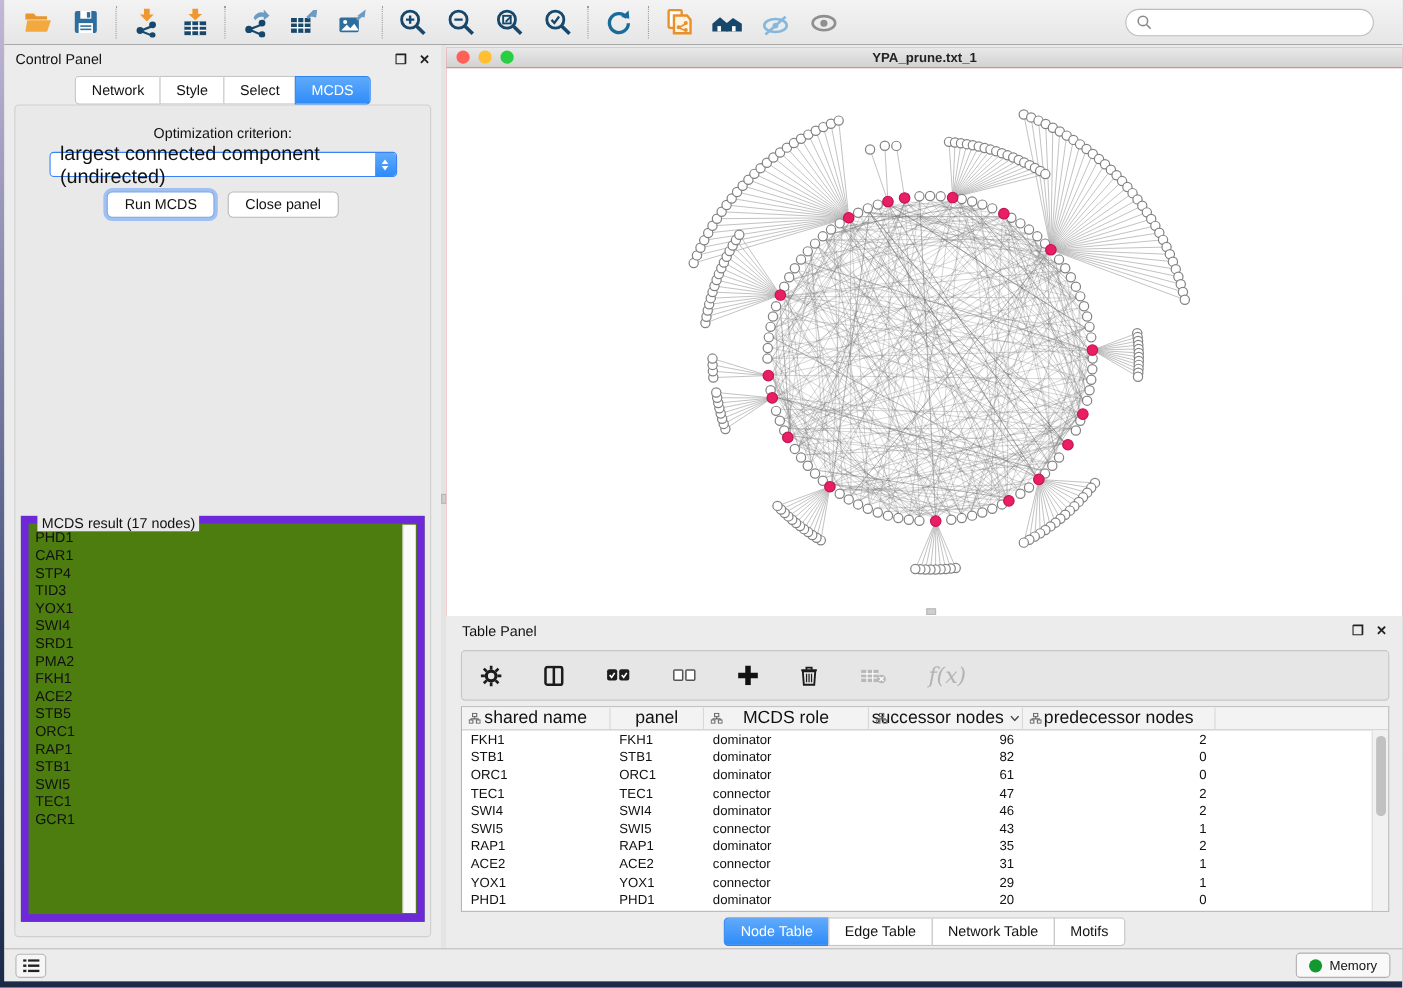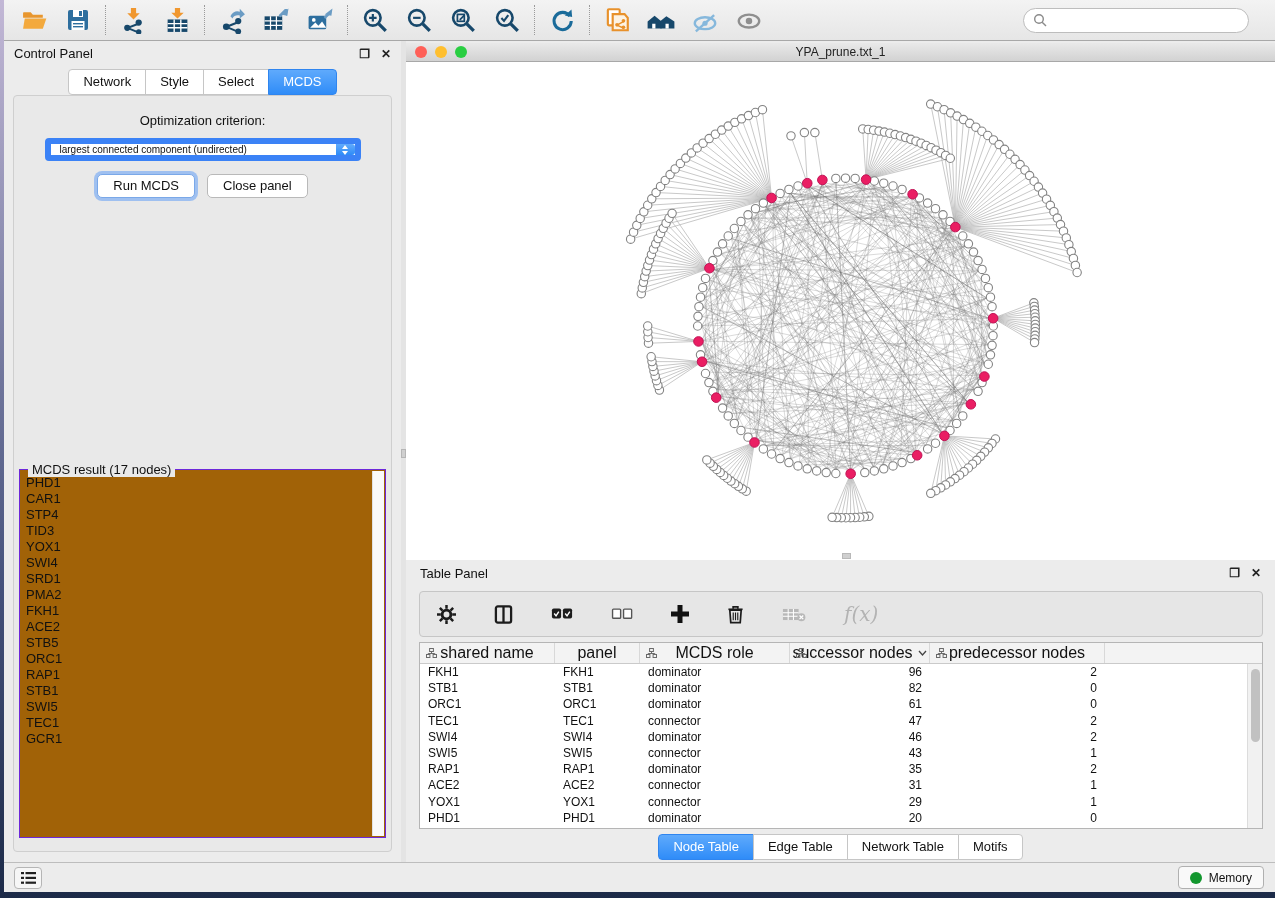--- a/index.html
+++ b/index.html
@@ -25,42 +25,42 @@
   .wctrl span { font-size:12px; font-weight:bold; color:#222; line-height:1; cursor:default; }
   .tabs-row { display:flex; justify-content:center; margin-top:3px; position:relative; z-index:2; }
   .tab { padding:4px 14px 5px; font-size:13px; background:#fff; border:1px solid #c6c6c6; margin-left:-1px; color:#111; }
   .tab:first-child { border-radius:4px 0 0 4px; margin-left:0; }
   .tab:last-child { border-radius:0 4px 4px 0; }
   .tab.active { background:linear-gradient(#5faafc,#2f8cf8); color:#fff; border-color:#2f85ef; }
   .cp-card { position:absolute; left:9px; right:9px; top:54px; bottom:10px;
     background:#e9e9e9; border:1px solid #cfcfcf; border-radius:4px; }
   .opt-label { text-align:center; margin-top:17px; font-size:13px; color:#111; }
   .dropdown { position:relative; margin:10px auto 0; width:316px; height:23px; background:#fff;
-    border:6px solid #3b82f6; border-radius:4px; font-size:10px; color:#111;
+    border:1px solid #3b82f6; border-radius:4px; font-size:18px; color:#111;
     display:flex; align-items:center; padding-left:9px; }
   .dropdown .stepper { position:absolute; right:0px; top:0px; bottom:0px; width:19px;
     background:linear-gradient(#61abfc,#2e8bf7); border-radius:0 3px 3px 0;
     display:flex; flex-direction:column; align-items:center; justify-content:center; gap:2px; }
   .stepper i { width:0; height:0; border-left:3.5px solid transparent; border-right:3.5px solid transparent; }
   .stepper i.up { border-bottom:4px solid #fff; } .stepper i.down { border-top:4px solid #fff; }
   .btn-row { display:flex; justify-content:center; gap:12px; margin-top:13px; }
   .pbtn { font-size:13px; color:#111; background:#fff; border:1px solid #b9b9b9; border-radius:5px; padding:3px 15px 4px; }
   .pbtn.focused { box-shadow:0 0 0 3px rgba(110,165,245,.6); border-color:#7aa8e8; }
-  .groupbox { position:absolute; left:5px; right:5px; top:373px; bottom:13px; border:1px solid #6d28d9; background:#a16207; }
+  .groupbox { position:absolute; left:5px; right:5px; top:373px; bottom:13px; border:7px solid #6d28d9; background:#4d7c0f; }
   .grouptitle { position:absolute; top:-8px; left:8px; background:#e9e9e9; padding:0 4px; font-size:13px; color:#111; }
   .mcds-list { position:absolute; inset:5px 14px 2px 6px; overflow:hidden; }
   .mcds-item { font-size:13px; line-height:16px; color:#111; }
   .vtrack { position:absolute; top:1px; bottom:1px; right:1px; width:12px; background:#fafafa; border-left:1px solid #e2e2e2; }
 
   .vsplit { position:absolute; left:397px; width:5px; top:41px; bottom:30px; background:#e4e4e4; }
   .vsplit .grip { position:absolute; top:408px; left:0; width:5px; height:9px; background:#cfcfcf; border:1px solid #b5b5b5; }
 
   
   .right-area { position:absolute; left:402px; right:0; top:41px; bottom:30px; background:#ececec; }
-  .net-window { position:absolute; left:0; right:0; top:2px; height:517px; background:#ef4444; }
+  .net-window { position:absolute; left:0; right:0; top:2px; height:517px; background:#ef4444;font-weight:bold; }
   .net-title { height:19px; background:linear-gradient(#e9e9e9,#d2d2d2); border-bottom:1px solid #a8a8a8;
     display:flex; align-items:center; position:relative; }
   .lights { position:absolute; left:9px; display:flex; gap:8px; }
   .light { width:12px; height:12px; border-radius:50%; }
   .net-title .title-text { width:100%; text-align:center; font-size:12px; color:#222; }
   .net-canvas { position:absolute; left:0; right:0; top:19px; bottom:0; background:#fff; }
   .net-canvas svg { width:100%; height:100%; display:block; }
   .hsplit-grip { position:absolute; left:436px; top:512px; width:9px; height:6px; background:#cfcfcf; border:1px solid #b8b8b8; }
 
   

